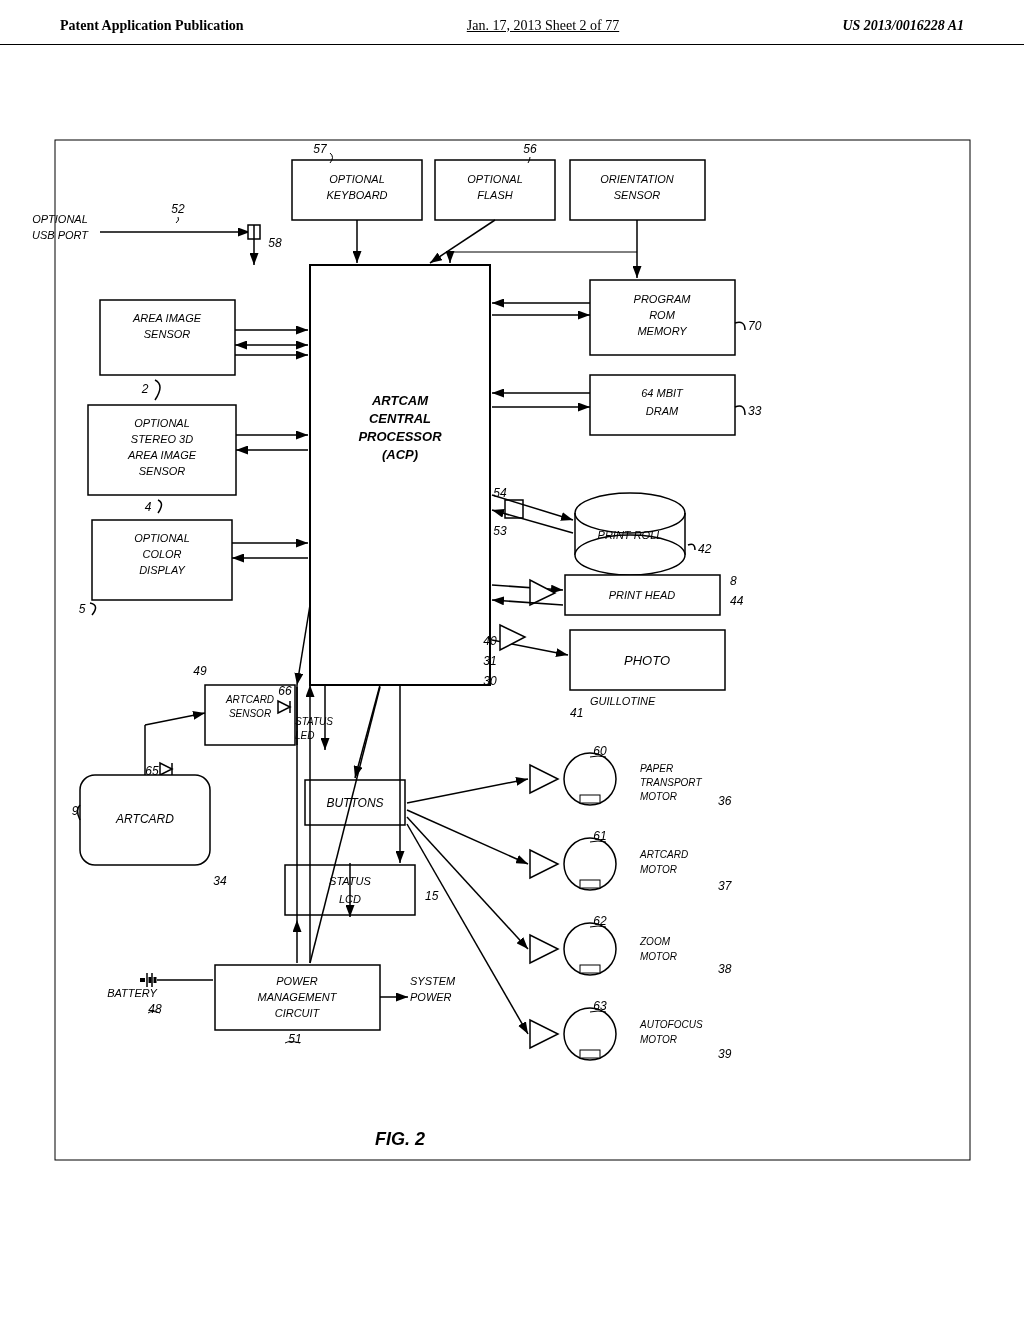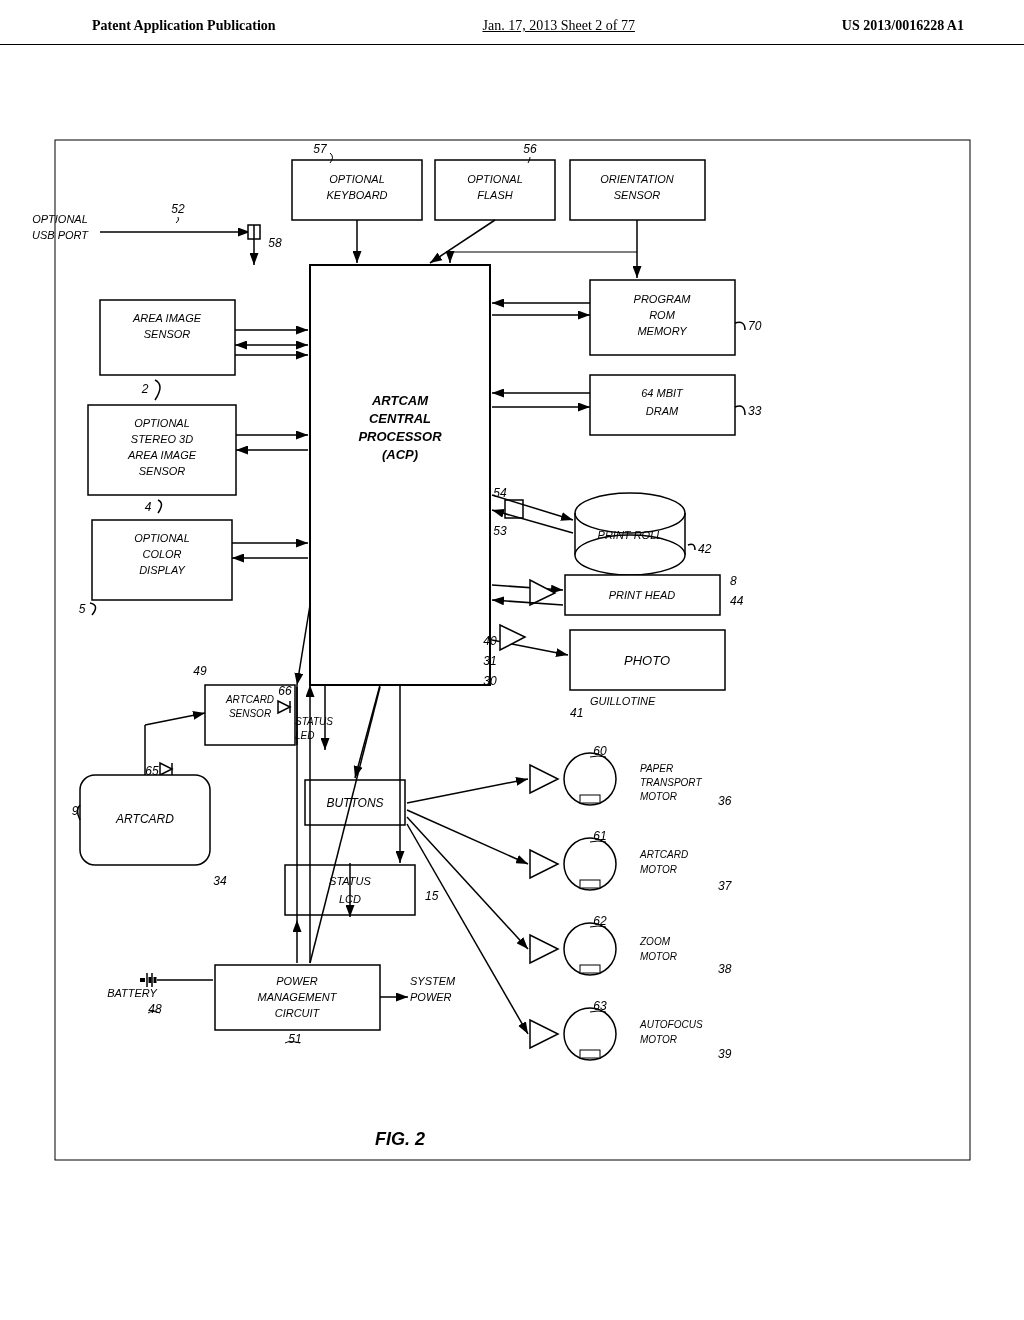--- a/index.html
+++ b/index.html
@@ -9,37 +9,38 @@
       background: #fff;
       font-family: 'Times New Roman', Times, serif;
       overflow: hidden;
       position: relative;
     }
 
     .page-header {
       display: flex;
       justify-content: space-between;
       align-items: center;
-      padding: 18px 60px 10px 92px;
+      padding: 18px 60px 10px 60px;
       border-bottom: 1px solid #000;
     }
 
     .header-left {
       font-size: 14px;
       font-weight: bold;
     }
 
     .header-center {
       font-size: 14px;
       text-decoration: underline;
     }
 
     .header-right {
       font-size: 14px;
       font-weight: bold;
+      font-style: italic;
     }
 
     .diagram-container {
       position: relative;
       width: 100%;
       height: 1260px;
     }
 
     svg {
       position: absolute;

